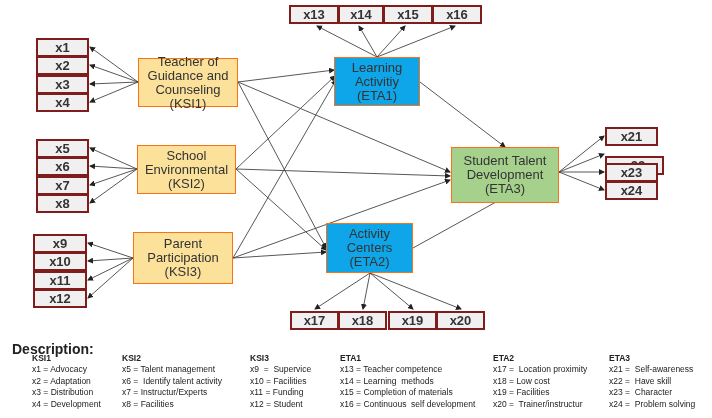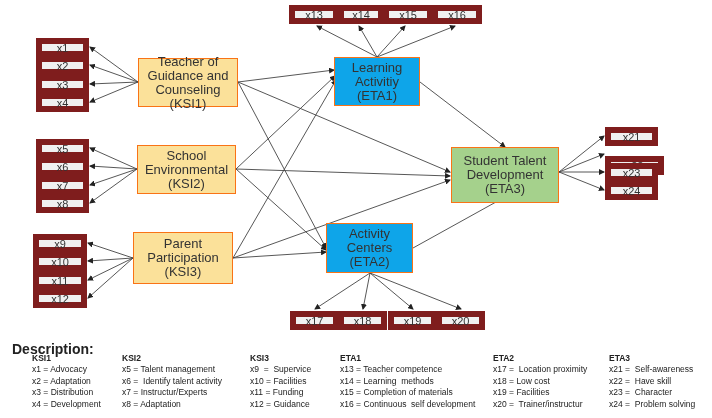--- a/index.html
+++ b/index.html
@@ -5,22 +5,22 @@
   html, body { margin:0; padding:0; background:#ffffff; }
   body { width:712px; height:418px; position:relative; overflow:hidden;
          font-family:"Liberation Sans", "DejaVu Sans", sans-serif; color:#222; }
   #diagram { position:absolute; left:0; top:0; width:712px; height:340px; }
   .lat { position:absolute; border:1px solid #f97316; box-sizing:border-box;
          display:flex; align-items:center; justify-content:center; text-align:center;
          font-size:13px; line-height:14px; color:#333; white-space:pre-line; }
   .ksi { background:#fbe19a; }
   .eta12 { background:#0ea5e9; }
   .eta3 { background:#a5d18c; }
-  .ind { position:absolute; background:#f0f0f0; border:6px solid #7f1d1d; box-sizing:border-box;
-         font-size:11px; color:#333; display:flex; align-items:center; justify-content:center; }
+  .ind { position:absolute; background:#f0f0f0; border:2px solid #7f1d1d; box-sizing:border-box;
+         font-size:13px; color:#333; display:flex; align-items:center; justify-content:center;font-weight:bold; }
   #desc { position:absolute; left:0; top:338px; width:712px; height:80px; font-size:8.5px; color:#222; }
   .desc-title { position:absolute; left:12px; top:3px; font-weight:bold; font-size:14px; }
   .desc-col { position:absolute; top:15px; }
   .desc-col .h { font-weight:bold; height:11px; }
   .desc-col .r { height:11.5px; white-space:pre; }
 </style>
 </head>
 <body>
 
 <div id="diagram">
@@ -124,28 +124,28 @@
     <div class="r">x1 = Advocacy</div>
     <div class="r">x2 = Adaptation</div>
     <div class="r">x3 = Distribution</div>
     <div class="r">x4 = Development</div>
   </div>
   <div class="desc-col" style="left:122px;">
     <div class="h">KSI2</div>
     <div class="r">x5 = Talent management</div>
     <div class="r">x6 =  Identify talent activity</div>
     <div class="r">x7 = Instructur/Experts</div>
-    <div class="r">x8 = Adaptation</div>
+    <div class="r">x8 = Facilities</div>
   </div>
   <div class="desc-col" style="left:250px;">
     <div class="h">KSI3</div>
     <div class="r">x9  =  Supervice</div>
     <div class="r">x10 = Facilities</div>
     <div class="r">x11 = Funding</div>
-    <div class="r">x12 = Guidance</div>
+    <div class="r">x12 = Student</div>
   </div>
   <div class="desc-col" style="left:340px;">
     <div class="h">ETA1</div>
     <div class="r">x13 = Teacher competence</div>
     <div class="r">x14 = Learning  methods</div>
     <div class="r">x15 = Completion of materials</div>
     <div class="r">x16 = Continuous  self development</div>
   </div>
   <div class="desc-col" style="left:493px;">
     <div class="h">ETA2</div>

